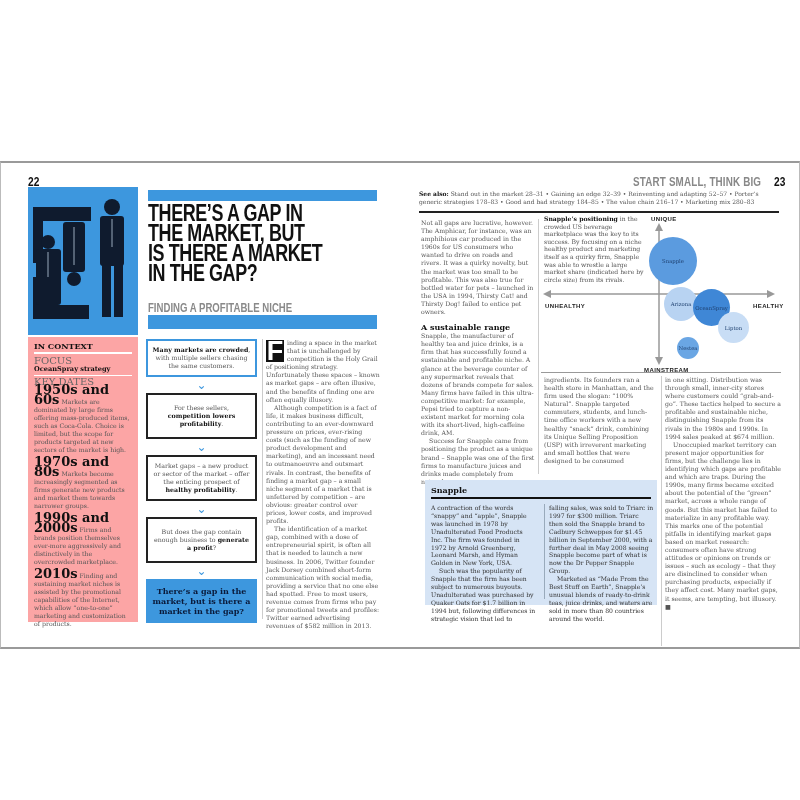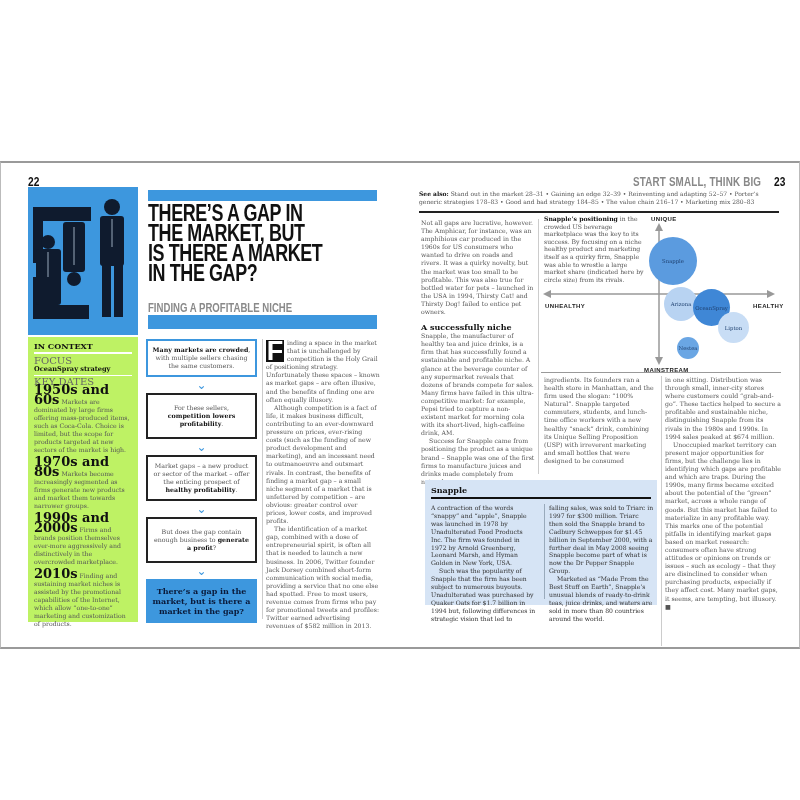--- a/index.html
+++ b/index.html
@@ -21,21 +21,21 @@
   .illus { position: absolute; left: 27px; top: 24px; width: 110px; height: 148px; background: #3d97de; }
   .illus svg { display: block; }
 
   
   .title-bar-top { position: absolute; left: 147px; top: 27px; width: 229px; height: 11px; background: #3d97de; }
   .title-bar-bot { position: absolute; left: 147px; top: 152px; width: 229px; height: 14px; background: #3d97de; }
   .main-title { position: absolute; left: 147px; top: 40px; width: 240px; font-family: "Liberation Sans", sans-serif; font-weight: bold; font-size: 23px; line-height: 20px; color: #111; letter-spacing: -0.5px; transform: scaleX(0.78); transform-origin: left top; width: 310px; white-space: pre-line; }
   .subtitle { position: absolute; left: 147px; top: 138px; font-family: "Liberation Sans", sans-serif; font-weight: bold; font-size: 12px; color: #8a8a8a; transform: scaleX(0.8); transform-origin: left; white-space: nowrap; }
 
   
-  .context { position: absolute; left: 27px; top: 174px; width: 110px; height: 285px; background: #bef264; padding: 5px 6px; font-size: 6.2px; line-height: 8px; color: #555; }
+  .context { position: absolute; left: 27px; top: 174px; width: 110px; height: 285px; background: #fca5a5; padding: 5px 6px; font-size: 6.2px; line-height: 8px; color: #555; }
   .context h3 { font-size: 8px; font-weight: bold; color: #111; border-bottom: 2px solid #fff; padding-bottom: 2px; margin-bottom: 3px; }
   .ctx-label { font-size: 10px; color: #666; }
   .ctx-focus { font-weight: bold; color: #111; font-size: 6.6px; border-bottom: 1px solid #fff; padding-bottom: 2px; margin-bottom: 2px; }
   .ctx-entry { margin-bottom: 4px; }
   .ctx-entry b { color: #111; font-size: 13px; }
 
   
   .flow { position: absolute; left: 145px; top: 176px; width: 111px; }
   .fbox { border: 2px solid #222; background: #fff; font-size: 6.3px; line-height: 8px; text-align: center; padding: 5px 4px; color: #555; }
   .fbox b { color: #111; }
@@ -139,21 +139,21 @@
   </div>
 
   <div class="running-head">START SMALL, THINK BIG</div>
   <div class="pagenum pn-right">23</div>
 
   <div class="seealso"><b>See also:</b><span> Stand out in the market 28–31 • Gaining an edge 32–39 • Reinventing and adapting 52–57 • Porter’s generic strategies 178–83 • Good and bad strategy 184–85 • The value chain 216–17 • Marketing mix 280–83</span></div>
   <div class="seealso-rule"></div>
 
   <div class="col" style="left:420px; top:56px; width:114px;">
     <p>Not all gaps are lucrative, however. The Amphicar, for instance, was an amphibious car produced in the 1960s for US consumers who wanted to drive on roads and rivers. It was a quirky novelty, but the market was too small to be profitable. This was also true for bottled water for pets – launched in the USA in 1994, Thirsty Cat! and Thirsty Dog! failed to entice pet owners.</p>
-    <h4>A successfully niche</h4>
+    <h4>A sustainable range</h4>
     <p>Snapple, the manufacturer of healthy tea and juice drinks, is a firm that has successfully found a sustainable and profitable niche. A glance at the beverage counter of any supermarket reveals that dozens of brands compete for sales. Many firms have failed in this ultra-competitive market: for example, Pepsi tried to capture a non-existent market for morning cola with its short-lived, high-caffeine drink, AM.</p>
     <p class="indent">Success for Snapple came from positioning the product as a unique brand – Snapple was one of the first firms to manufacture juices and drinks made completely from natural</p>
   </div>
   <div class="col-divider" style="left:537px; top:56px; height:255px;"></div>
 
   <div class="chart">
     <svg width="245" height="150" viewBox="0 0 245 150" style="position:absolute;left:0;top:0;">
       <line x1="6" y1="79" x2="230" y2="79" stroke="#999" stroke-width="1.5"></line>
       <polygon points="2,79 10,75 10,83" fill="#999"></polygon>
       <polygon points="234,79 226,75 226,83" fill="#999"></polygon>

